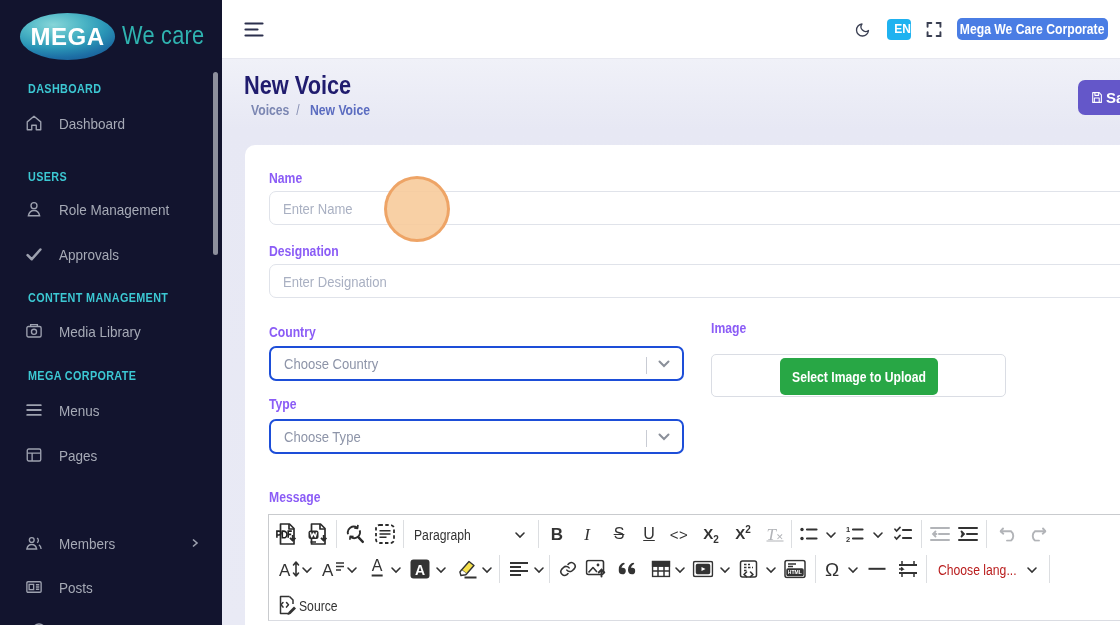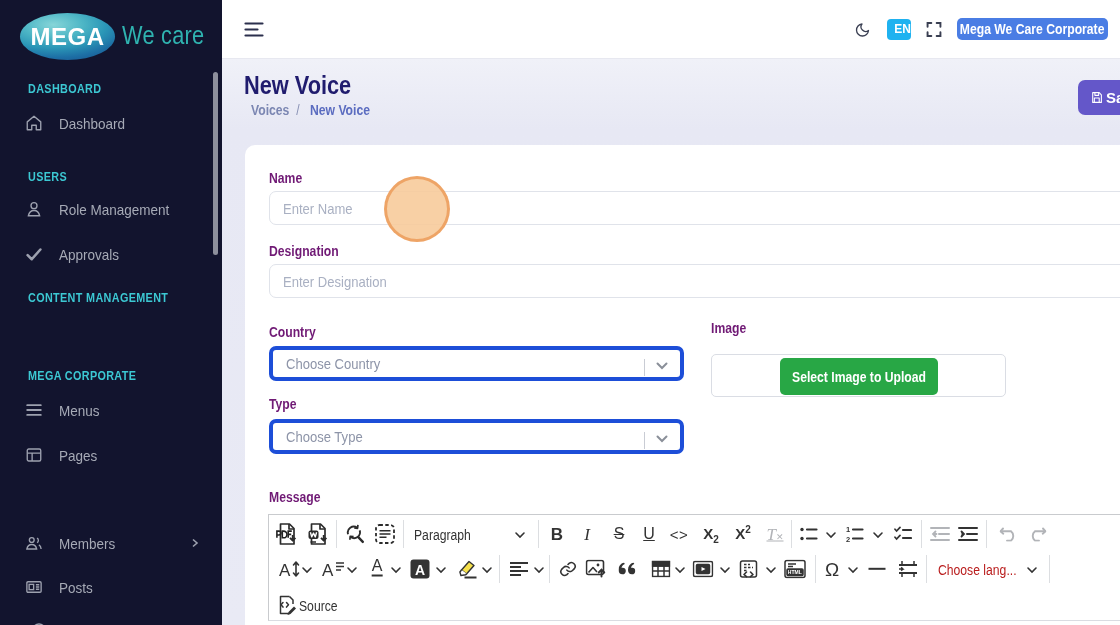--- a/index.html
+++ b/index.html
@@ -23,24 +23,24 @@
 #nav { position:absolute; left:222px; top:0; width:898px; height:59px; background:#fff; border-bottom:1px solid #e7e8f0; z-index:4; }
 
 #content { position:absolute; left:222px; top:59px; width:898px; height:566px;
   background:linear-gradient(180deg, #f0f1f8 0%, #e7e8f4 70px, #e9eaf5 100%); }
 #h1 { position:absolute; left:22px; top:12px; color:#201c6e; font-size:25px; font-weight:bold; }
 #bc { position:absolute; left:22px; top:43px; font-size:14px; font-weight:bold;margin-left:7px; }
 #bc .b1 { color:#7b86b2; } #bc .sl { color:#8b93b5; font-weight:400; letter-spacing:4px; } #bc .b2 { color:#5b6cc0; }
 #savebtn { position:absolute; left:856px; top:21px; width:110px; height:35px; background:#6457c9; border-radius:7px;
   color:#fff; font-size:15px; font-weight:bold; display:flex; align-items:center; padding-left:12px; gap:3px; }
 #card { position:absolute; left:23px; top:86px; width:1060px; height:560px; background:#fff; border-radius:10px; }
-.lbl { position:absolute; color:#701a75; font-size:14px; font-weight:bold; }
+.lbl { position:absolute; color:#8b5cf6; font-size:14px; font-weight:bold; }
 .inp { position:absolute; background:#fff; border:1px solid #e0e3ea; border-radius:7px; height:34px;
   display:flex; align-items:center; padding-left:13px; color:#a9b0c2; font-size:15px; }
-.sel { position:absolute; background:#fff; border:4px solid #1d4ed8; border-radius:7px; height:35px;
+.sel { position:absolute; background:#fff; border:2px solid #1d4ed8; border-radius:7px; height:35px;
   display:flex; align-items:center; padding-left:13px; color:#8d94a8; font-size:15px; }
 .sel .bar { position:absolute; right:35px; top:9px; width:1px; height:17px; background:#c9ccd4; }
 .sel .chv { position:absolute; right:12px; top:12px; width:12px; height:8px; }
 
 #circle { position:absolute; left:384px; top:176px; width:66px; height:66px; border-radius:50%;
   background:rgba(247,202,153,0.88); border:3px solid rgba(236,160,95,0.9); z-index:9; }
 
 #upbox { position:absolute; border:1px solid #dadde4; border-radius:5px; background:#fff; }
 #upbtn { position:absolute; background:#28a745; border-radius:5px; color:#fff; font-size:14px; font-weight:bold;
   display:flex; align-items:center; justify-content:center; }
@@ -340,20 +340,28 @@
         </svg>
       <span class="tx"><span class="cx9">Role Management</span></span>
     </div>
     <div class="sb-i" style="top:242px">
       <svg class="ic" viewBox="0 0 24 24" fill="none" stroke="currentColor" stroke-width="3.4" stroke-linecap="round" stroke-linejoin="round">
           <path d="M3.5 13.5 9 19 20.5 6"></path>
         </svg>
       <span class="tx"><span class="cx9">Approvals</span></span>
     </div>
     <div class="sb-h" style="top:291px">CONTENT MANAGEMENT</div>
+    <div class="sb-i" style="top:319px">
+      <svg class="ic" viewBox="0 0 24 24" fill="none" stroke="currentColor" stroke-width="1.8">
+          <rect x="2.5" y="6" width="19" height="14" rx="2"></rect>
+          <path d="M7.5 6V3.5h9V6"></path>
+          <circle cx="12" cy="13" r="3.4"></circle>
+        </svg>
+      <span class="tx"><span class="cx9">Media Library</span></span>
+    </div>
     <div class="sb-h" style="top:369px">MEGA CORPORATE</div>
     <div class="sb-i" style="top:398px">
       <svg class="ic" viewBox="0 0 24 24" fill="none" stroke="currentColor" stroke-width="2.6" stroke-linecap="round">
           <path d="M3 5.5h18M3 12h18M3 18.5h18"></path>
         </svg>
       <span class="tx"><span class="cx9">Menus</span></span>
     </div>
     <div class="sb-i" style="top:443px">
       <svg class="ic" viewBox="0 0 24 24" fill="none" stroke="currentColor" stroke-width="1.8">
           <rect x="3" y="4" width="18" height="16" rx="2"></rect>

